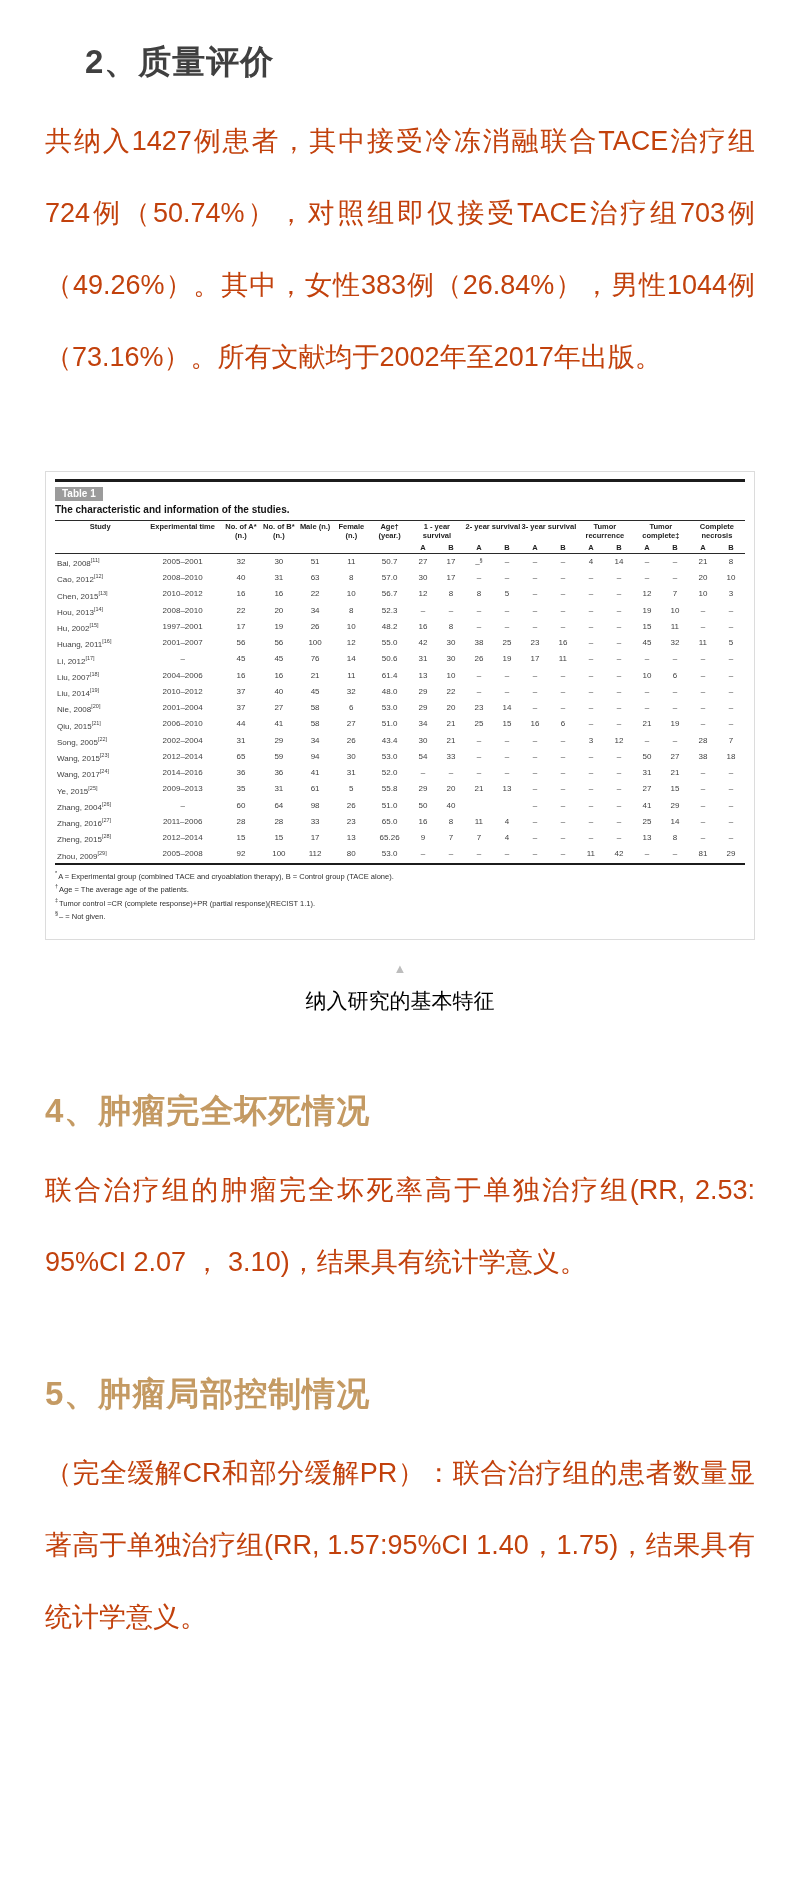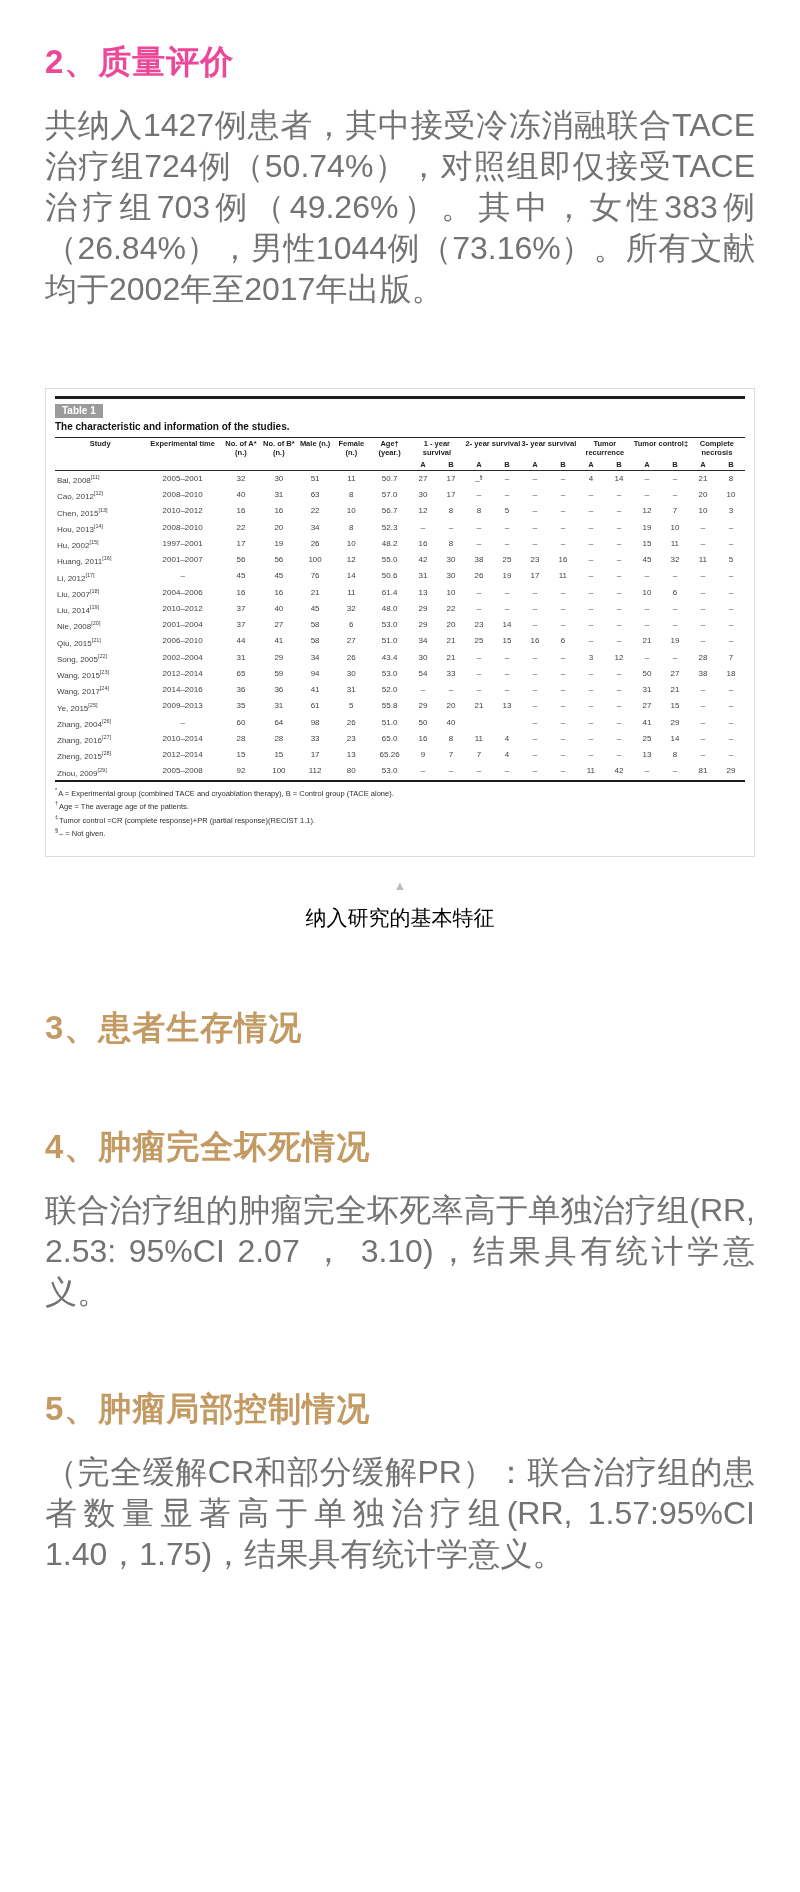--- a/index.html
+++ b/index.html
@@ -8,22 +8,22 @@
     padding:36px 45px 50px;background:#ffffff;
     font-family:"Liberation Sans","DejaVu Sans",sans-serif;
     color:#3d3d3d;
   }
   h2.sec{
     font-size:33px;font-weight:bold;margin:74px 0 20px;
     letter-spacing:1px;
   }
   h2.sec.first{margin-top:4px;}
   p.body{
-    font-size:32px;line-height:41px;text-align:justify;
-    margin:0;color:#737373;
+    font-size:27px;line-height:72px;text-align:justify;
+    margin:0;color:#c2410c;
   }
   
   .figure-box{
     margin:78px 0 0;border:1px solid #dcdcdc;background:#fff;
     padding:5px 9px 16px;
   }
   .top-rule{height:3px;background:#1c1c1c;margin-top:2px;}
   .tbl-badge{
     display:inline-block;background:#9b9b9b;color:#ffffff;
     font-size:10px;font-weight:bold;padding:1px 7px 2px;margin:5px 0 2px;
@@ -50,21 +50,21 @@
   
   .fig-arrow{text-align:center;color:#bdbdbd;font-size:13px;line-height:1;margin-top:22px;}
   .fig-caption{text-align:center;color:#8c8c8c;font-size:21px;margin-top:12px;}
 </style>
 </head>
 <body>
 
 <div class="page">
 
   <section>
-    <h2 class="sec first" style="color: #ec4899;">2、质量评价</h2>
+    <h2 class="sec first" style="color: #404040; margin-left: 40px;">2、质量评价</h2>
     <p class="body">共纳入1427例患者，其中接受冷冻消融联合TACE治疗组724例（50.74%），对照组即仅接受TACE治疗组703例（49.26%）。其中，女性383例（26.84%），男性1044例（73.16%）。所有文献均于2002年至2017年出版。</p>
   </section>
 
   <figure class="figure-box" style="margin-left:0;margin-right:0;">
     <div class="top-rule"></div>
     <span class="tbl-badge">Table 1</span>
     <div class="tbl-caption">The characteristic and information of the studies.</div>
     <table class="paper">
         <colgroup>
           <col style="width: 12.8%;">
@@ -93,21 +93,21 @@
             <th rowspan="2">Experimental time</th>
             <th rowspan="2">No. of A* (n.)</th>
             <th rowspan="2">No. of B* (n.)</th>
             <th rowspan="2">Male (n.)</th>
             <th rowspan="2">Female (n.)</th>
             <th rowspan="2">Age† (year.)</th>
             <th colspan="2">1 - year survival</th>
             <th colspan="2">2- year survival</th>
             <th colspan="2">3- year survival</th>
             <th colspan="2">Tumor recurrence</th>
-            <th colspan="2">Tumor control‡</th>
+            <th colspan="2">Tumor complete‡</th>
             <th colspan="2">Complete necrosis</th>
           </tr>
           <tr>
             <th>A</th>
             <th>B</th>
             <th>A</th>
             <th>B</th>
             <th>A</th>
             <th>B</th>
             <th>A</th>
@@ -450,21 +450,21 @@
             <td>–</td>
             <td>–</td>
             <td>–</td>
             <td>41</td>
             <td>29</td>
             <td>–</td>
             <td>–</td>
           </tr>
           <tr>
             <td class="study">Zhang, 2016<sup>[27]</sup></td>
-            <td>2010–2014</td>
+            <td>2011–2006</td>
             <td>28</td>
             <td>28</td>
             <td>33</td>
             <td>23</td>
             <td>65.0</td>
             <td>16</td>
             <td>8</td>
             <td>11</td>
             <td>4</td>
             <td>–</td>
@@ -525,21 +525,20 @@
         <div><sup>†</sup>Age = The average age of the patients.</div>
         <div><sup>‡</sup>Tumor control =CR (complete response)+PR (partial response)(RECIST 1.1).</div>
         <div><sup>§</sup>– = Not given.</div>
       </div>
   </figure>
 
   <div class="fig-arrow">▲</div>
   <div class="fig-caption" style="color: #000000;">纳入研究的基本特征</div>
 
   <section>
-    <h2 class="sec" style="color: rgb(196, 154, 99);">3、患者生存情况</h2>
   </section>
 
   <section>
     <h2 class="sec" style="color: rgb(196, 154, 99);">4、肿瘤完全坏死情况</h2>
     <p class="body">联合治疗组的肿瘤完全坏死率高于单独治疗组(RR, 2.53: 95%CI 2.07 ， 3.10)，结果具有统计学意义。</p>
   </section>
 
   <section>
     <h2 class="sec" style="color: rgb(196, 154, 99);">5、肿瘤局部控制情况</h2>
     <p class="body">（完全缓解CR和部分缓解PR）：联合治疗组的患者数量显著高于单独治疗组(RR, 1.57:95%CI 1.40，1.75)，结果具有统计学意义。</p>

